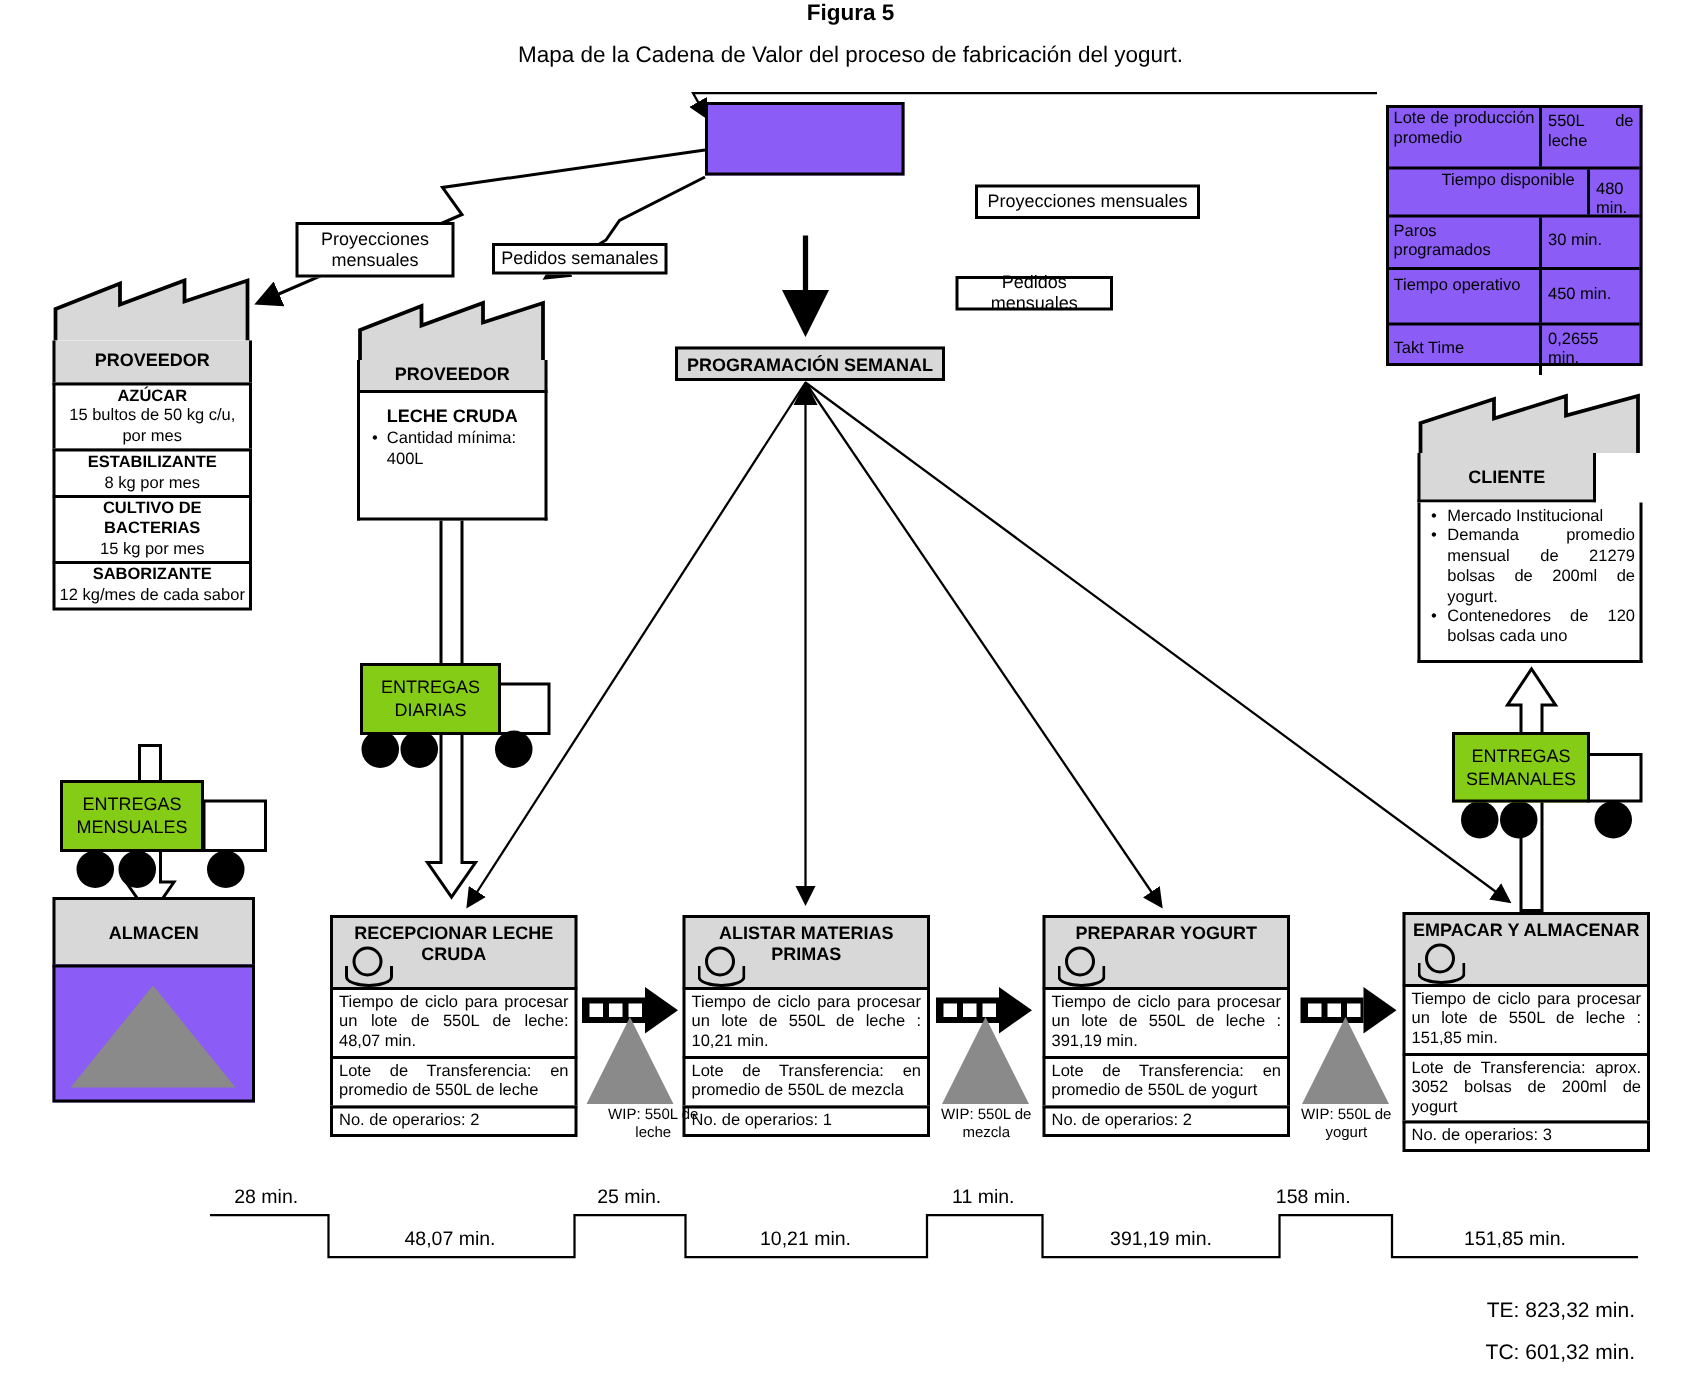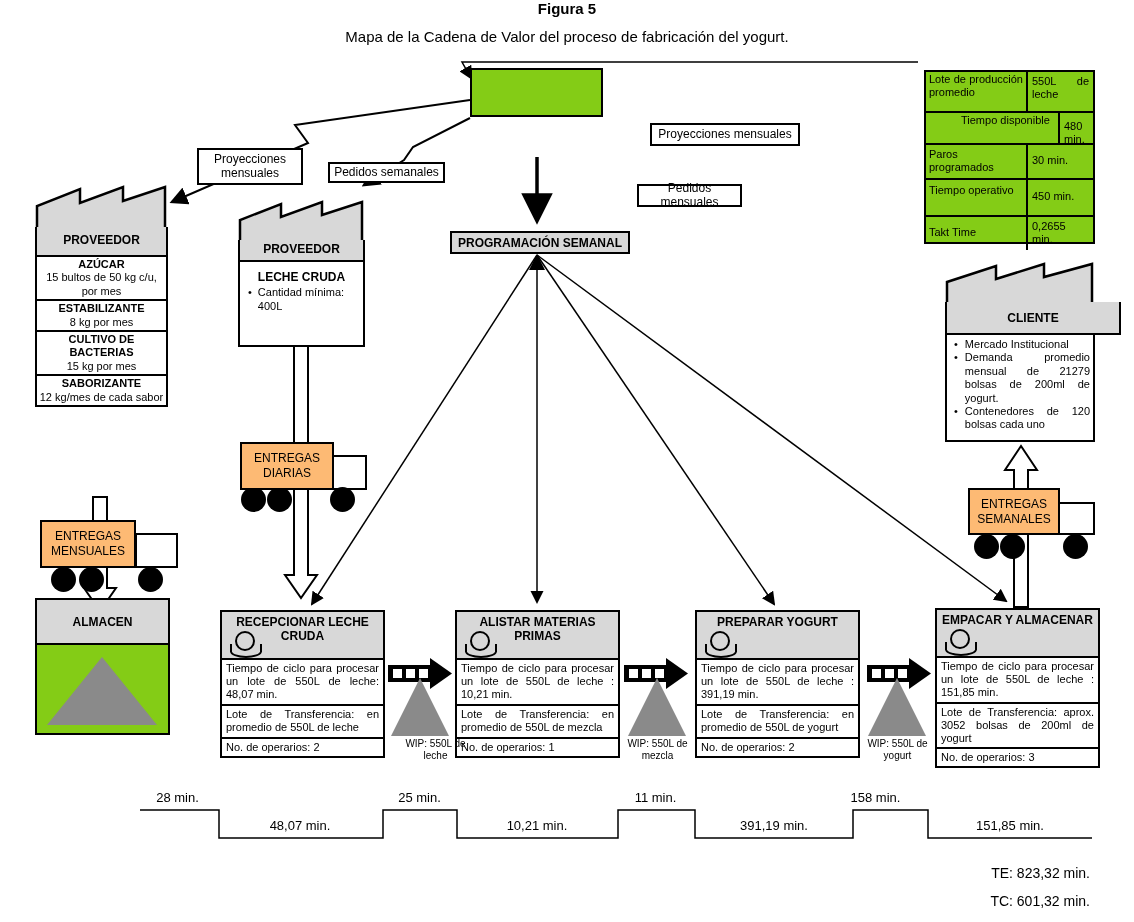--- a/index.html
+++ b/index.html
@@ -1,31 +1,31 @@
 <!DOCTYPE html>
 <html><head>
 <meta charset="utf-8">
 <style>
   html,body{margin:0;padding:0;background:#fff;}
   #canvas{position:relative;width:1134px;height:922px;background:#fff;overflow:hidden;
           font-family:"Liberation Sans",sans-serif;color:#000;}
   .abs{position:absolute;box-sizing:border-box;}
-  .box{position:absolute;box-sizing:border-box;border:2px solid #000;background:#84cc16;}
+  .box{position:absolute;box-sizing:border-box;border:2px solid #000;background:#8b5cf6;}
   .gray{background:#d8d8d8;}
   .ctr{text-align:center;}
   .bold{font-weight:bold;}
   .t11{font-size:11px;line-height:1.22;}
   .t12{font-size:12px;line-height:1.2;}
   .just{text-align:justify;text-align-last:left;}
   .hdr-title{font-weight:bold;font-size:12px;line-height:1.15;text-align:center;}
   svg{display:block;}
   .lbl{position:absolute;box-sizing:border-box;border:2px solid #000;background:#fff;
        display:flex;align-items:center;justify-content:center;text-align:center;
        font-size:12px;line-height:1.15;z-index:3;}
-  .truck-label{position:absolute;box-sizing:border-box;border:2px solid #000;background:#fdba74;
+  .truck-label{position:absolute;box-sizing:border-box;border:2px solid #000;background:#84cc16;
        display:flex;align-items:center;justify-content:center;text-align:center;
        font-size:12px;line-height:1.25;z-index:4;}
   .truck-cab{position:absolute;box-sizing:border-box;border:2px solid #000;background:#fff;z-index:3;}
   .wheel{position:absolute;width:25px;height:25px;border-radius:50%;background:#000;z-index:3;}
   .tri{position:absolute;width:0;height:0;z-index:2;}
   .proc{position:absolute;width:165px;z-index:2;}
   .proc-hdr{position:relative;box-sizing:border-box;border:2px solid #000;background:#d8d8d8;
             height:50px;padding:4px 2px 0 2px;}
   .proc-row{position:relative;box-sizing:border-box;border:2px solid #000;background:#fff;
             margin-top:-2px;padding:2px 4px;font-size:11px;line-height:1.2;}
@@ -189,21 +189,21 @@
     <div class="truck-label" style="left:240px;top:442px;width:94px;height:48px;">ENTREGAS DIARIAS</div>
     <div class="wheel" style="left:241px;top:487px;"></div>
     <div class="wheel" style="left:267px;top:487px;"></div>
     <div class="wheel" style="left:330px;top:487px;"></div>
   </div>
 
   <div class="abs" style="left:945px;top:262px;width:150px;z-index:2;">
     <svg width="150" height="40">
       <path d="M2,40 L2,20 L51,4 L51,17 L99,2 L99,15 L147,2 L147,40" fill="#d8d8d8" stroke="#000" stroke-width="2.5"></path>
     </svg>
-    <div class="gray hdr-title" style="box-sizing:border-box;border:2px solid #000;border-top:none;width:176px;height:33px;padding-top:10px;">CLIENTE</div>
+    <div class="gray hdr-title" style="box-sizing:border-box;border:2px solid #000;border-top:none;width:119px;height:33px;padding-top:10px;">CLIENTE</div>
     <div style="box-sizing:border-box;border:2px solid #000;border-top:none;width:150px;height:107px;background:#fff;padding:3px 3px 0 2px;">
       <div class="t11" style="display:flex;">
         <span style="padding:0 7px 0 5px;">•</span>
         <span class="just" style="flex:1;">Mercado Institucional</span>
       </div>
       <div class="t11" style="display:flex;">
         <span style="padding:0 7px 0 5px;">•</span>
         <span class="just" style="flex:1;">Demanda promedio mensual de 21279 bolsas de 200ml de yogurt.</span>
       </div>
       <div class="t11" style="display:flex;">

